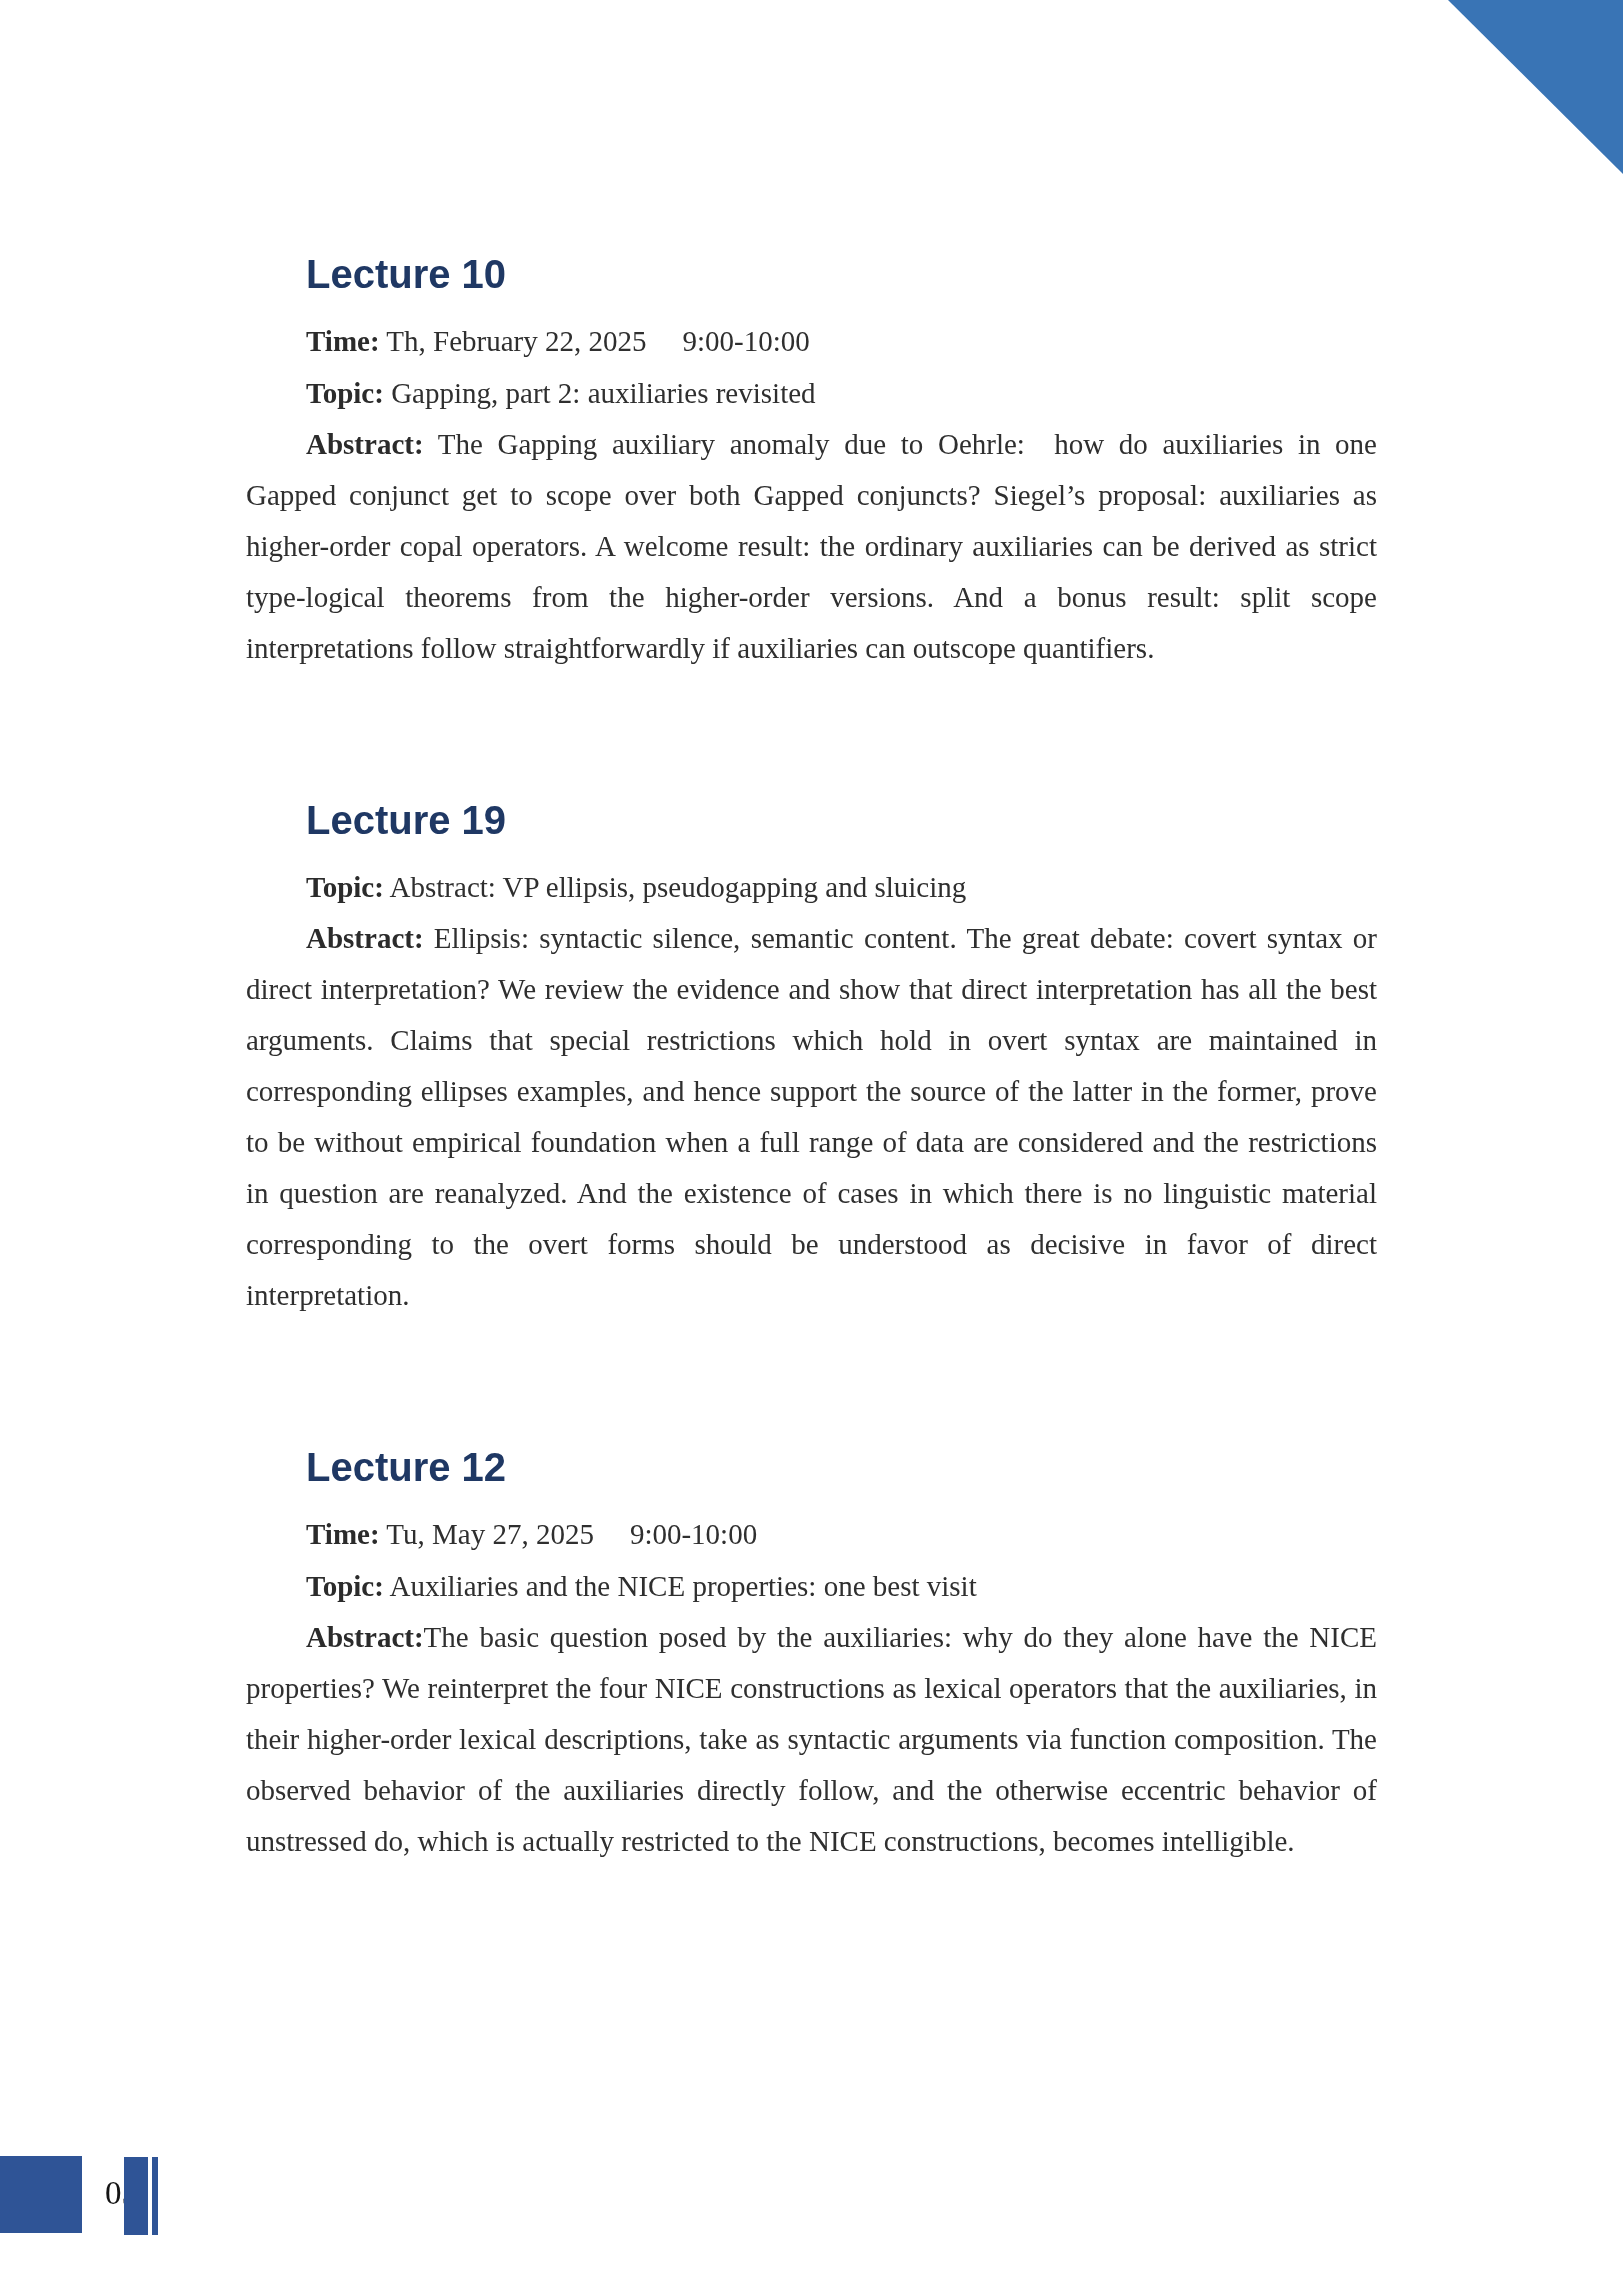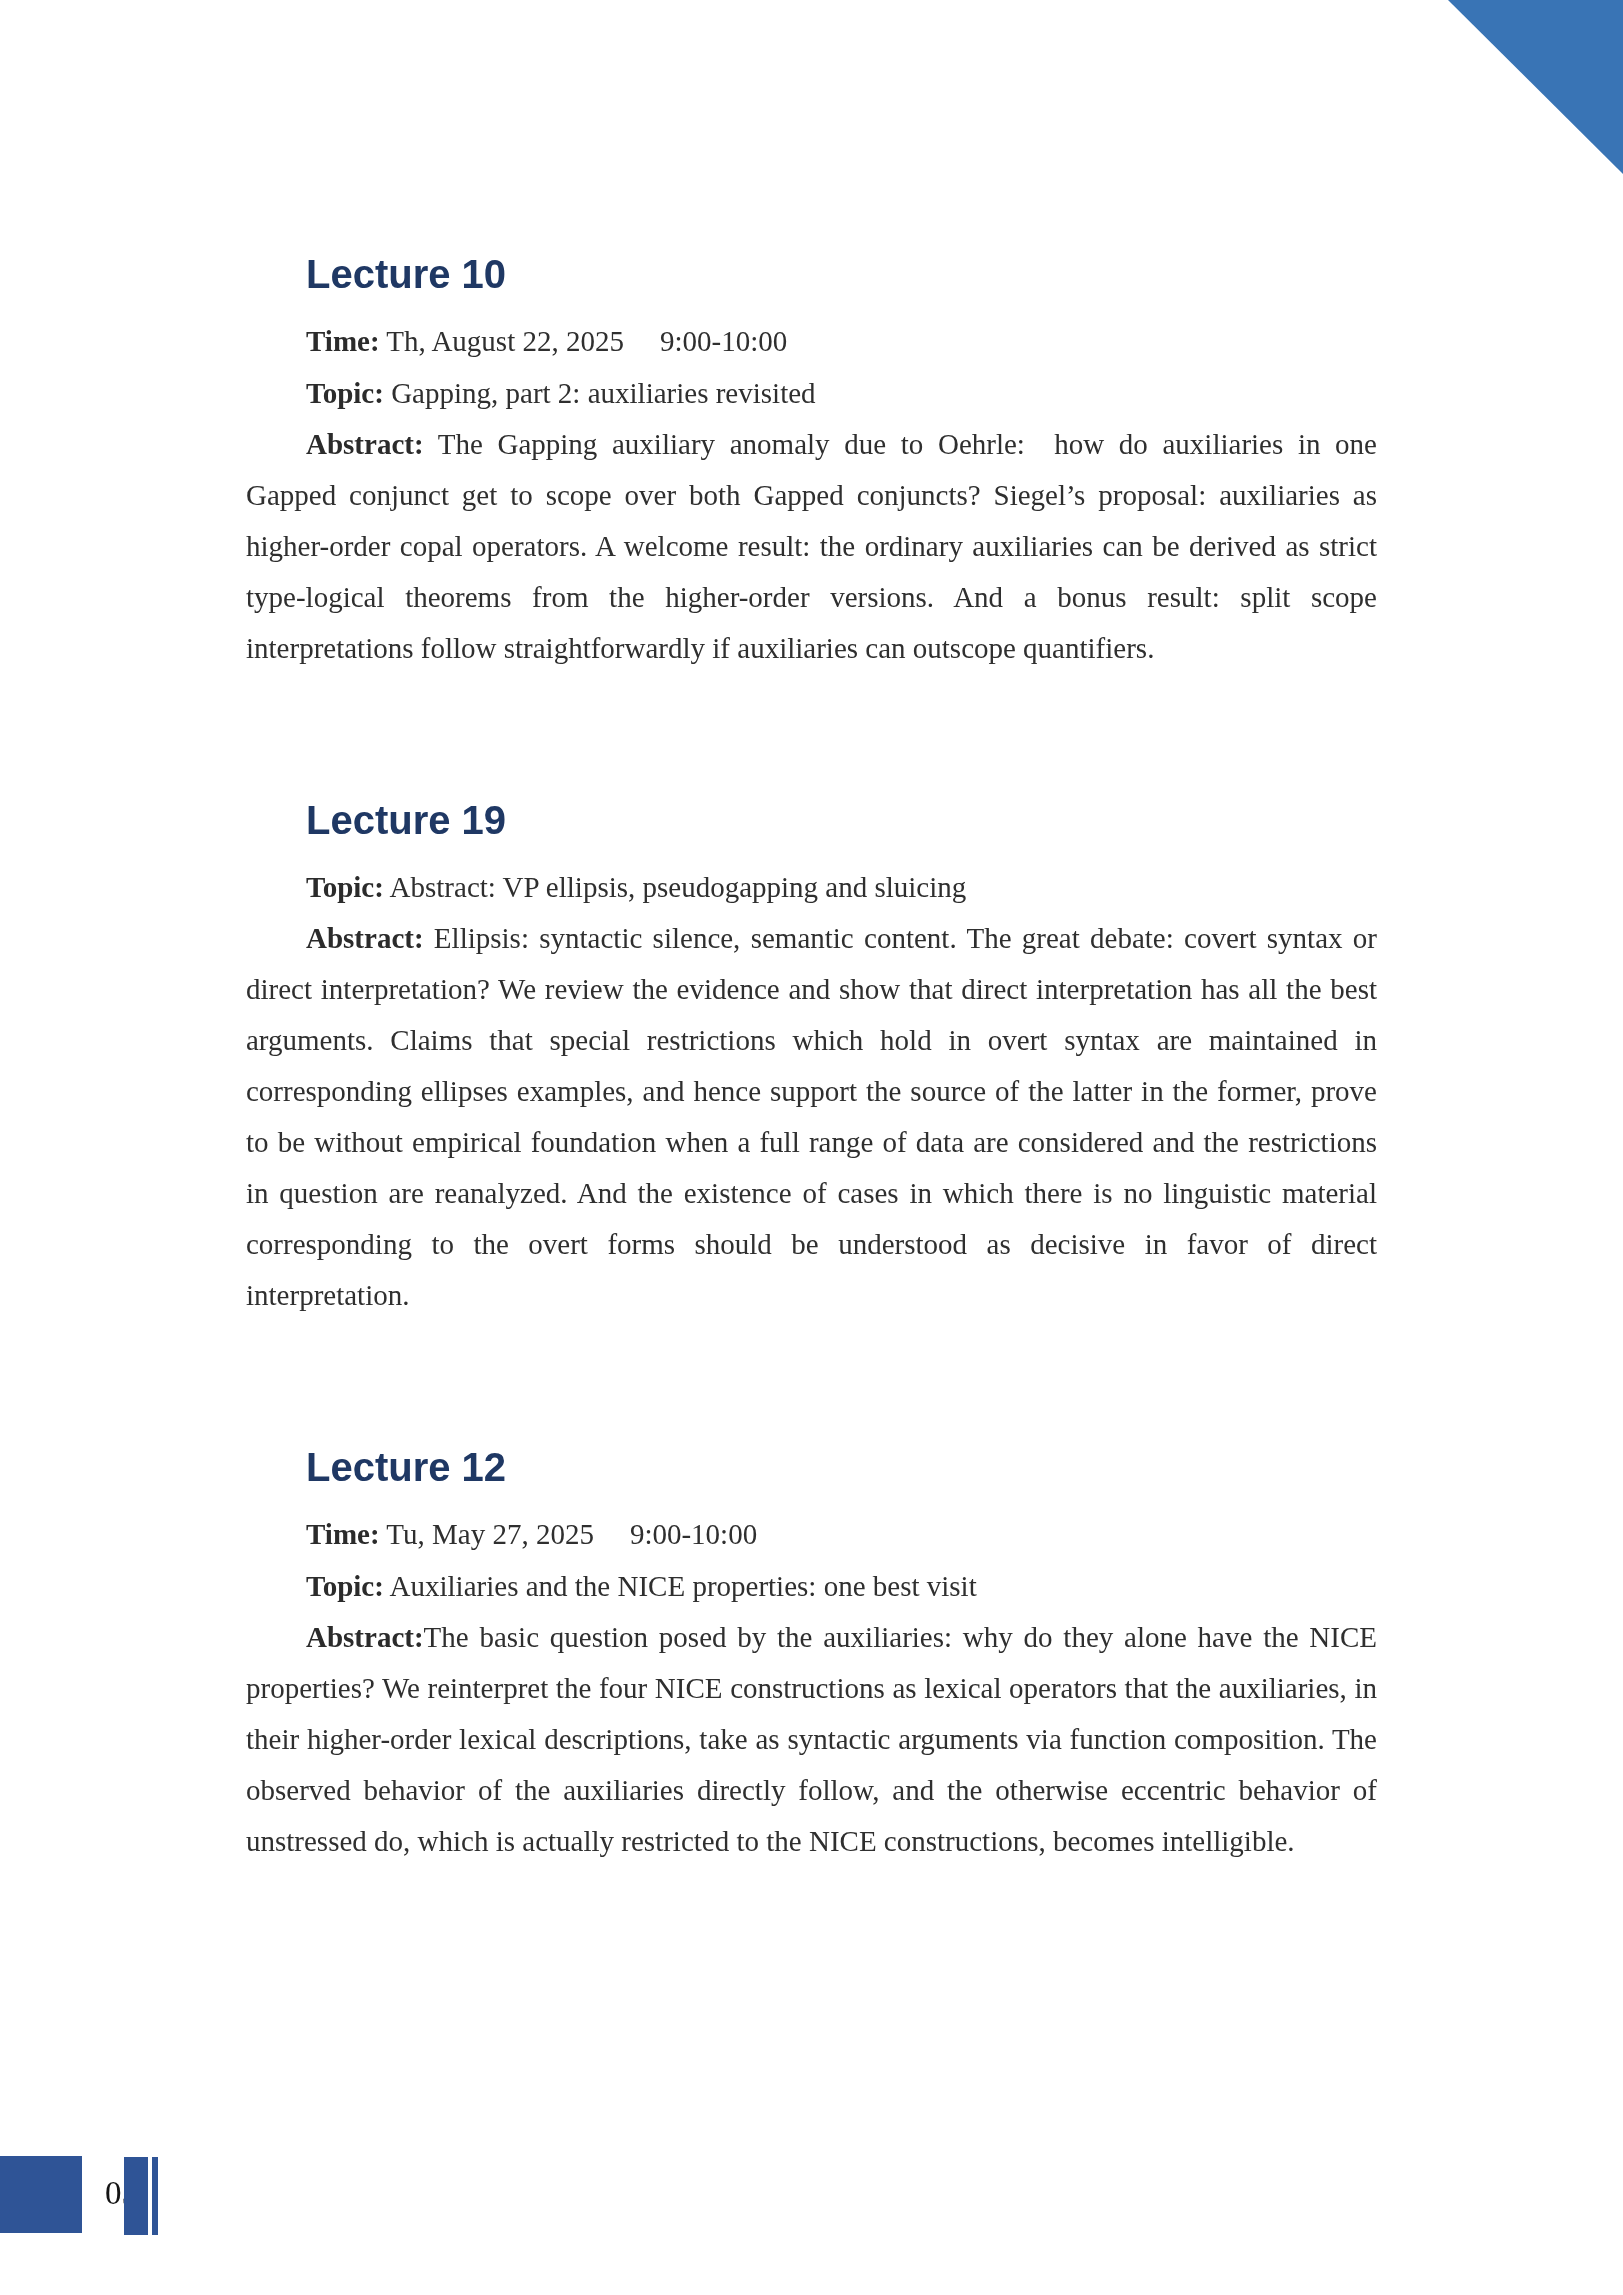--- a/index.html
+++ b/index.html
@@ -78,21 +78,21 @@
 <body>
 
 <div class="page">
   <div class="corner-triangle"></div>
 
   <main class="content">
 
     <section class="lecture">
       <h2 class="lecture-title">Lecture 10</h2>
       <p class="meta"><b class="lbl">Time:</b>
-        <span>Th, August 22, 2025</span><span class="time-range">9:00-10:00</span></p>
+        <span>Th, February 22, 2025</span><span class="time-range">9:00-10:00</span></p>
       <p class="meta"><b class="lbl">Topic:</b>
         <span>Gapping, part 2: auxiliaries revisited</span></p>
       <p class="abstract"><b class="lbl">Abstract:</b><span> The Gapping auxiliary anomaly due to Oehrle:&nbsp; how do auxiliaries in one Gapped conjunct get to scope over both Gapped conjuncts? Siegel’s proposal: auxiliaries as higher-order copal operators. A welcome result: the ordinary auxiliaries can be derived as strict type-logical theorems from the higher-order versions. And a bonus result: split scope interpretations follow straightforwardly if auxiliaries can outscope quantifiers.</span></p>
     </section>
 
     <section class="lecture">
       <h2 class="lecture-title">Lecture 19</h2>
       <p class="meta"><b class="lbl">Topic:</b>
         <span>Abstract: VP ellipsis, pseudogapping and sluicing</span></p>
       <p class="abstract"><b class="lbl">Abstract:</b><span> Ellipsis: syntactic silence, semantic content. The great debate: covert syntax or direct interpretation? We review the evidence and show that direct interpretation has all the best arguments. Claims that special restrictions which hold in overt syntax are maintained in corresponding ellipses examples, and hence support the source of the latter in the former, prove to be without empirical foundation when a full range of data are considered and the restrictions in question are reanalyzed. And the existence of cases in which there is no linguistic material corresponding to the overt forms should be understood as decisive in favor of direct interpretation.</span></p>

